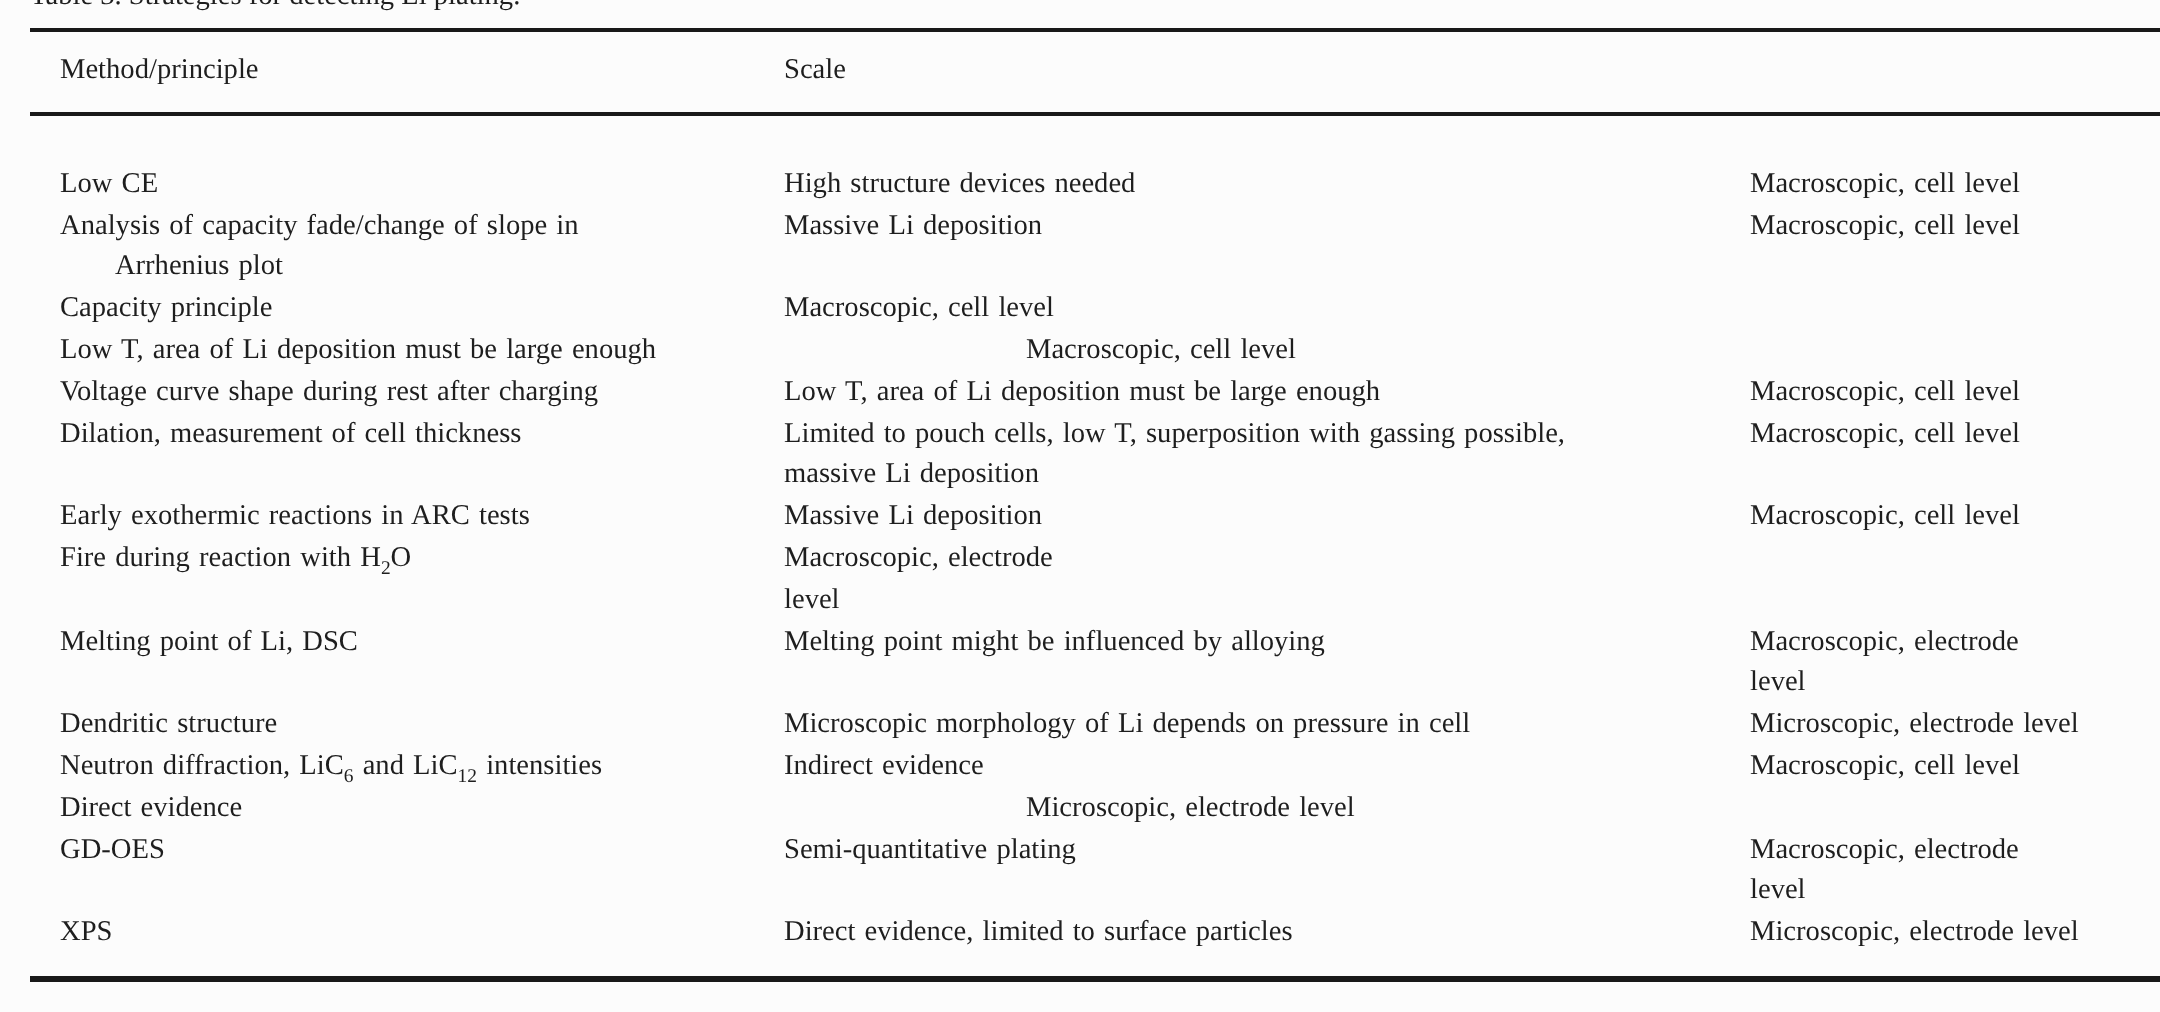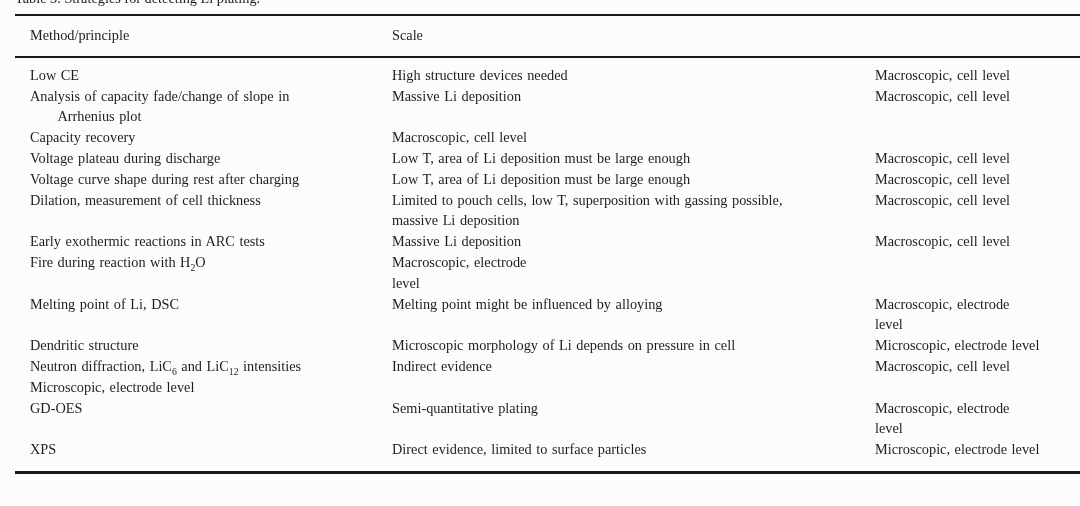--- a/index.html
+++ b/index.html
@@ -17,21 +17,21 @@
   .caption-clip{
     position:absolute;left:15px;top:0;width:700px;height:6px;overflow:hidden;
   }
   .caption-clip .caption-text{
     position:relative;top:-12px;display:block;white-space:nowrap;
   }
   .table{position:absolute;left:15px;top:14px;right:0;}
   .rule{background:#191919;height:2px;}
   .rule.bottom{height:3px;}
   .hdr-row{display:flex;padding:9px 0 10px 15px;}
-  .tbody{padding:7px 0 11px 15px;}
+  .tbody{padding:24px 0 11px 15px;}
   .row{display:flex;align-items:flex-start;}
   .cell{white-space:pre-wrap;word-spacing:1px;}
   .c1{flex:none;width:362px;padding-right:12px;box-sizing:border-box;}
   .c2{flex:none;width:483px;padding-right:12px;box-sizing:border-box;}
   .c3{flex:1;min-width:0;}
   sub,sup{line-height:0;font-size:68%;}
 </style>
 </head>
 <body>
 
@@ -61,26 +61,25 @@
       </div>
 
       <div class="row">
         <div class="cell c1">Analysis of capacity fade/change of slope in
       Arrhenius plot</div>
         <div class="cell c2">Massive Li deposition</div>
         <div class="cell c3">Macroscopic, cell level</div>
       </div>
 
       <div class="row">
-        <div class="cell c1">Capacity recovery</div>
+        <div class="cell c1">Capacity principle</div>
         <div class="cell c3">Macroscopic, cell level</div>
       </div>
 
       <div class="row">
-        <div class="cell c1">Voltage plateau during discharge</div>
         <div class="cell c2">Low T, area of Li deposition must be large enough</div>
         <div class="cell c3">Macroscopic, cell level</div>
       </div>
 
       <div class="row">
         <div class="cell c1">Voltage curve shape during rest after charging</div>
         <div class="cell c2">Low T, area of Li deposition must be large enough</div>
         <div class="cell c3">Macroscopic, cell level</div>
       </div>
 
@@ -116,20 +115,21 @@
         <div class="cell c3">Microscopic, electrode level</div>
       </div>
 
       <div class="row">
         <div class="cell c1"><span>Neutron diffraction, LiC</span><sub>6</sub><span> and LiC</span><sub>12</sub><span> intensities</span></div>
         <div class="cell c2">Indirect evidence</div>
         <div class="cell c3">Macroscopic, cell level</div>
       </div>
 
       <div class="row">
+        <div class="cell c2">Direct evidence</div>
         <div class="cell c3">Microscopic, electrode level</div>
       </div>
 
       <div class="row">
         <div class="cell c1">GD-OES</div>
         <div class="cell c2">Semi-quantitative plating</div>
         <div class="cell c3">Macroscopic, electrode
 level</div>
       </div>
 

